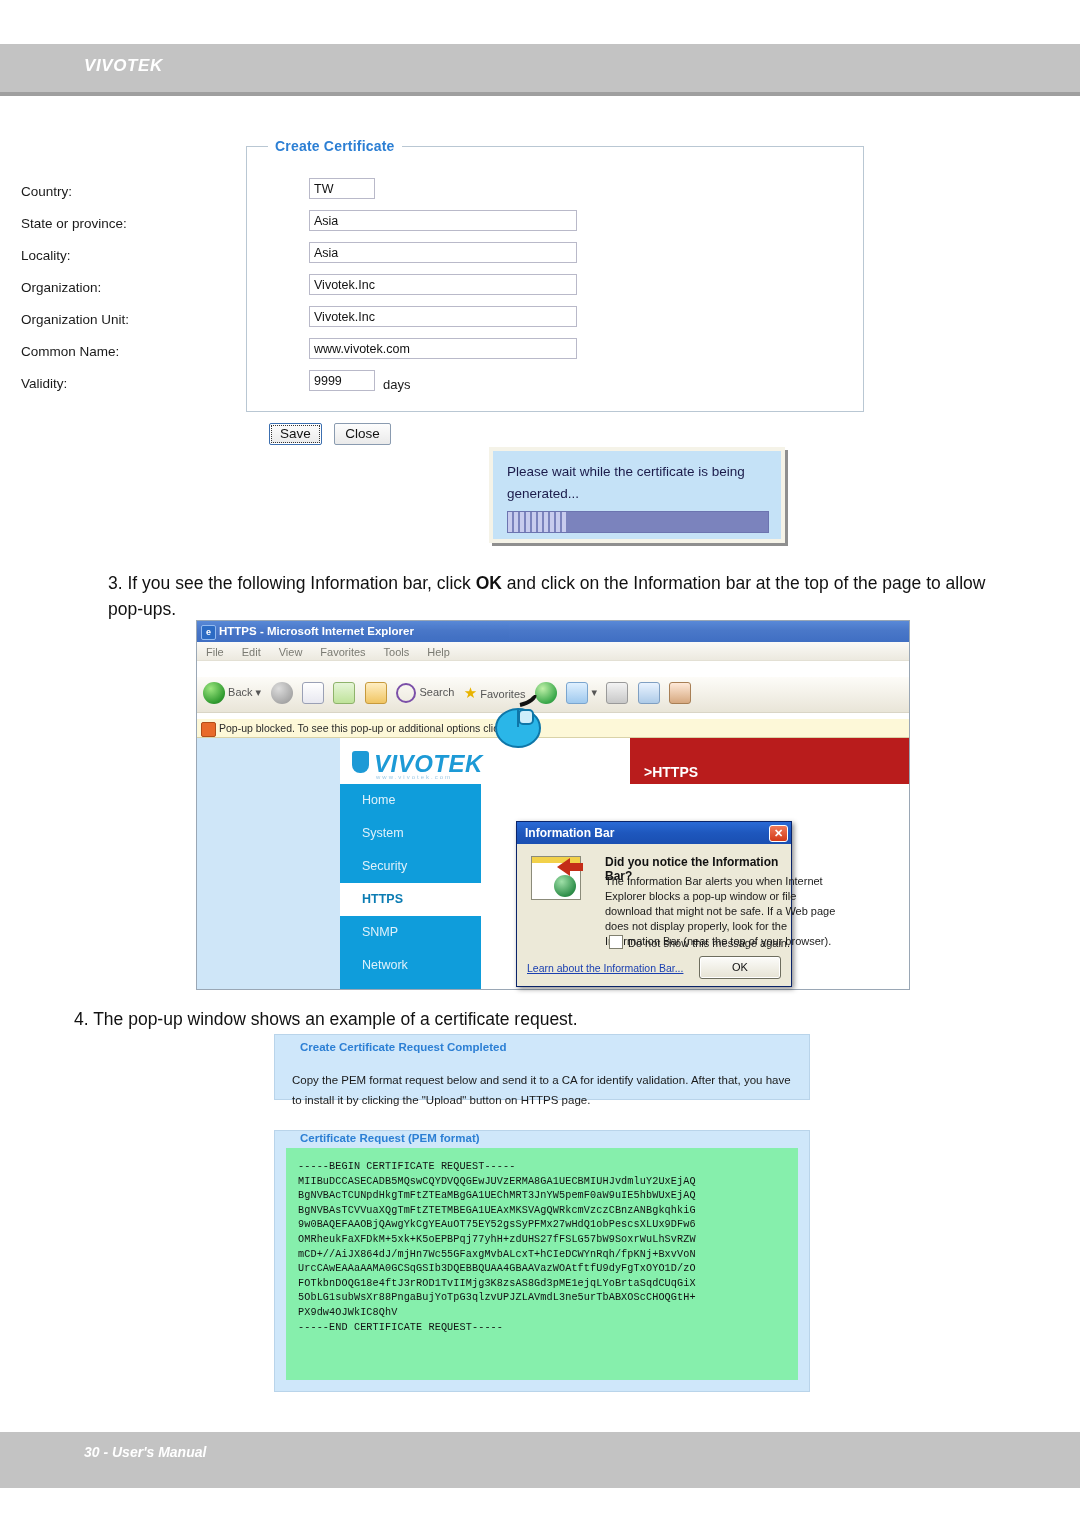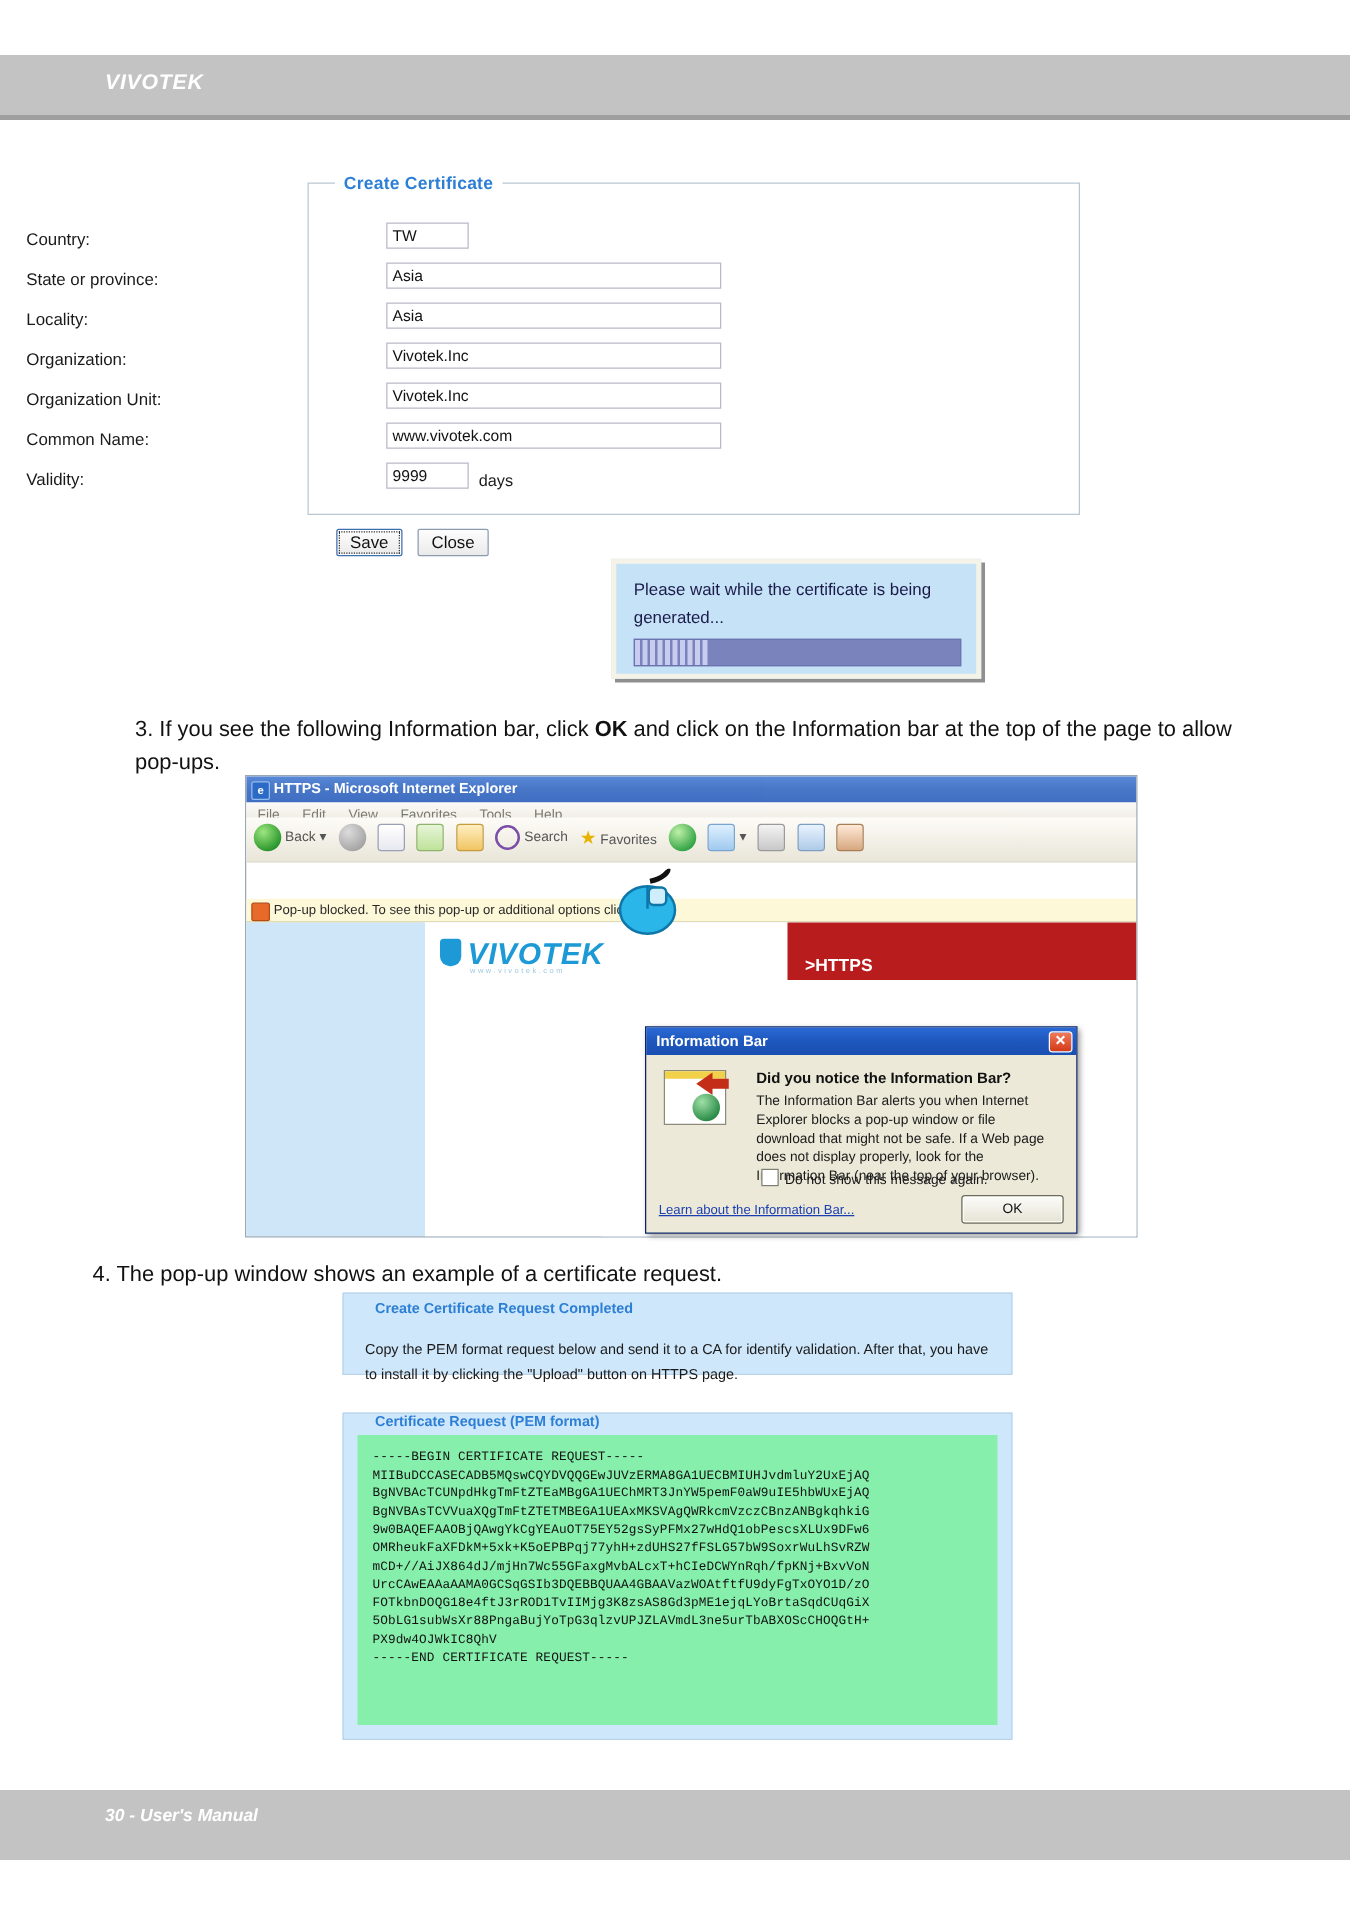--- a/index.html
+++ b/index.html
@@ -165,21 +165,21 @@
     background: linear-gradient(#fbfaf7, #ece9df);
     border-bottom: 1px solid #e3e0d4;
     box-sizing: border-box;
   }
   .ie-menubar span {
     display: inline-block;
     font-size: 11px; color: #7a7a72;
     padding: 3px 9px 0 9px;
   }
   .ie-toolbar {
-    position: absolute; left: 0; top: 33px;
+    position: absolute; left: 0; top: 56px;
     width: 100%; height: 36px;
     background: linear-gradient(#fdfcf8, #e9e5d8);
     border-bottom: 1px solid #d9d5c6;
     box-sizing: border-box;
     padding: 5px 0 0 6px;
     white-space: nowrap;
   }
   .tb-item {
     display: inline-block; vertical-align: middle;
     margin-right: 5px; font-size: 11px; color: #555;
@@ -287,21 +287,21 @@
     background: #ffffff; color: #0b7cb3; font-weight: bold;
   }
   .vv-body {
     position: absolute; left: 141px; top: 46px;
     right: 0; bottom: 0; background: #ffffff;
   }
 
   
   .info-dialog {
     position: absolute; left: 516px; top: 821px;
-    width: 346px; height: 166px;
+    width: 276px; height: 166px;
     background: #ece9d8;
     border: 1px solid #0a246a;
     box-sizing: border-box;
     box-shadow: 2px 2px 5px rgba(0,0,0,.45);
   }
   .info-dlg-title {
     position: absolute; left: 0; top: 0;
     width: 100%; height: 22px;
     background: linear-gradient(#2a6ad6, #1e57bd 50%, #1a4fb2);
     color: #ffffff; font-size: 12px; font-weight: bold;
@@ -556,20 +556,28 @@
   <div class="ie-content">
     <div class="vv-page">
       <div class="vv-logobar">
         <div class="vv-logo-mark"></div>
         <div class="vv-logo-text">VIVOTEK</div>
         <div class="vv-logo-sub">www.vivotek.com</div>
       </div>
       <div class="vv-banner">
         <div class="vv-banner-text">&gt;HTTPS</div>
       </div>
+      <div class="vv-nav" id="vv-nav">
+          <div class="vv-nav-item">Home</div>
+          <div class="vv-nav-item">System</div>
+          <div class="vv-nav-item">Security</div>
+          <div class="vv-nav-item active">HTTPS</div>
+          <div class="vv-nav-item">SNMP</div>
+          <div class="vv-nav-item">Network</div>
+        </div>
       <div class="vv-body"></div>
     </div>
   </div>
 </div>
 
 <svg class="mouse-ill" viewBox="0 0 60 55">
   <path d="M30 10 C40 8 46 2 44 0" stroke="#111" stroke-width="4" fill="none"></path>
   <ellipse cx="28" cy="33" rx="22" ry="19" fill="#2ab6e8" stroke="#0e76a8" stroke-width="2"></ellipse>
   <path d="M28 14 L28 32" stroke="#0e76a8" stroke-width="2"></path>
   <rect x="29" y="15" width="14" height="14" rx="4" fill="#cfeefb" stroke="#0e76a8" stroke-width="2"></rect>

